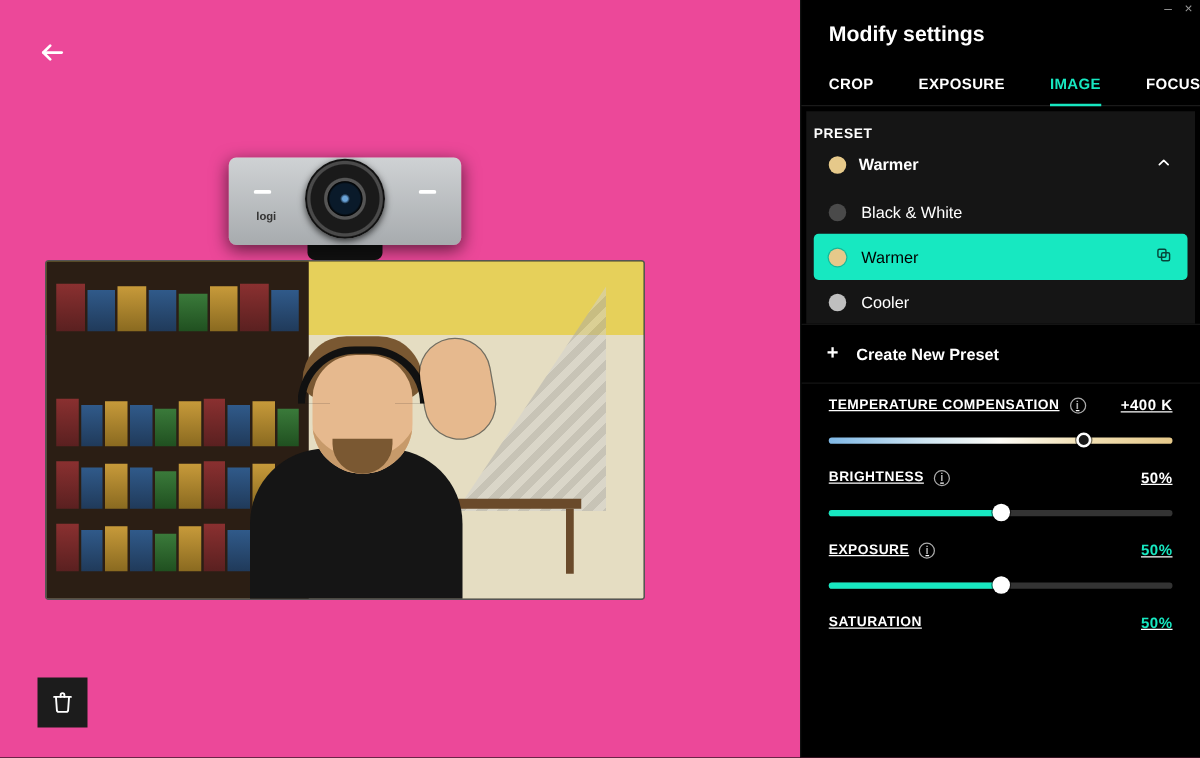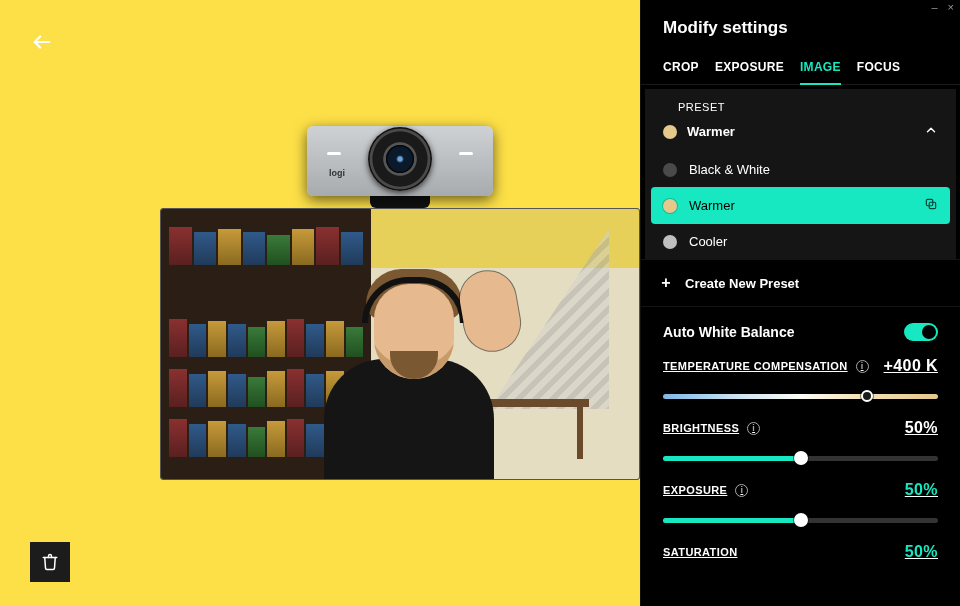--- a/index.html
+++ b/index.html
@@ -1,20 +1,20 @@
 <!DOCTYPE html>
 <html><head>
 <meta charset="utf-8">
 <style>
   * { box-sizing: border-box; margin: 0; padding: 0; font-family: -apple-system, BlinkMacSystemFont, "Segoe UI", Arial, sans-serif; }
   html, body { width: 960px; height: 606px; background: #0a0a0a; color: #fff; overflow: hidden; }
   .app { display: flex; width: 100%; height: 100%; position: relative; }
 
   
-  .preview-pane { flex: 1 1 auto; position: relative; background:#fde047; display:flex; align-items:center; justify-content:flex-end; }
+  .preview-pane { flex: 1 1 auto; position: relative; background:#ec4899; display:flex; align-items:center; justify-content:flex-start;padding-left:36px; }
   .back-btn { position: absolute; top: 28px; left: 28px; width: 28px; height: 28px; display:flex; align-items:center; justify-content:center; cursor:pointer; }
   .back-btn svg { stroke:#fff; }
 
   .camera-stack { display:flex; flex-direction:column; align-items:center; }
   .webcam-body {
     width: 186px; height: 70px;
     background: linear-gradient(#cfd2d4,#a7abae);
     border-radius: 6px;
     position:relative;
     box-shadow: 0 4px 14px rgba(0,0,0,.6);
@@ -83,31 +83,31 @@
   
   .panel{
     width: 320px; height:100%; background:#000; color:#fff;
     display:flex; flex-direction:column;
     border-left:1px solid #111;
     overflow:hidden;
   }
   .win-controls{ height:16px; display:flex; justify-content:flex-end; gap:10px; padding:2px 6px 0 0; color:#999; font-size:11px; line-height:1;}
   .win-controls span{ cursor:pointer; }
   .panel h1{ font-size:17px; font-weight:700; padding: 2px 22px 14px; }
-  .tabs{ display:flex; gap:16px; padding:0 22px; border-bottom:1px solid rgba(255,255,255,.1);}
+  .tabs{ display:flex; gap:36px; padding:0 22px; border-bottom:1px solid rgba(255,255,255,.1);}
   .tab{ font-size:12px; font-weight:700; letter-spacing:.3px; padding:8px 0 10px; color:#fff; cursor:pointer; position:relative;}
   .tab.active{ color:#17e8c1; }
   .tab.active::after{ content:""; position:absolute; left:0; right:0; bottom:-1px; height:2px; background:#17e8c1; }
 
   .panel-scroll{ flex:1; overflow-y:auto; }
   .panel-scroll::-webkit-scrollbar{ width:6px }
   .panel-scroll::-webkit-scrollbar-thumb{ background:#333; border-radius:3px }
 
   .preset-block{ background:#151515; margin:4px 4px 0; }
-  .preset-header{ display:flex; align-items:center; padding:12px 33px 4px; font-size:11px; font-weight:400; letter-spacing:.5px; color:#fff; }
+  .preset-header{ display:flex; align-items:center; padding:12px 6px 4px; font-size:11px; font-weight:700; letter-spacing:.5px; color:#fff; }
   .preset-current{ display:flex; align-items:center; gap:10px; padding:6px 18px 12px; font-size:13px; font-weight:600; }
   .swatch{ width:14px; height:14px; border-radius:50%; flex:none; }
   .chev{ margin-left:auto; }
 
   .preset-option{ display:flex; align-items:center; gap:12px; padding:10px 18px; font-size:13px; cursor:pointer; }
   .preset-option.selected{ background:#17e8c1; color:#000; margin:0 6px; border-radius:4px; padding:10px 12px; }
   .preset-option.selected .swatch{ box-shadow:0 0 0 1px rgba(0,0,0,.2) }
   .copy-icon{ margin-left:auto; opacity:.7; }
 
   .create-row{ display:flex; align-items:center; gap:12px; padding:14px 18px; font-size:13px; font-weight:600; border-top:1px solid rgba(255,255,255,.08); border-bottom:1px solid rgba(255,255,255,.08); background:#000; cursor:pointer;}
@@ -115,21 +115,21 @@
 
   .section{ padding:16px 22px 6px; }
   .row{ display:flex; align-items:center; }
   .row-label{ font-size:14px; font-weight:700; flex:1; }
   .toggle{ width:34px; height:18px; background:#17e8c1; border-radius:9px; position:relative; cursor:pointer;}
   .toggle::after{ content:""; position:absolute; right:2px; top:2px; width:14px; height:14px; background:#000; border-radius:50%; }
 
   .control{ padding:10px 22px 4px;text-decoration:underline; }
   .ctl-head{ display:flex; align-items:center; font-size:11px; font-weight:700; letter-spacing:.4px; }
   .ctl-head .info{ width:13px; height:13px; margin-left:8px; border:1.4px solid #aaa; border-radius:50%; font-size:9px; line-height:11px; text-align:center; color:#aaa; cursor:pointer;}
-  .ctl-head .val{ margin-left:auto; font-size:16px; font-weight:700; }
+  .ctl-head .val{ margin-left:auto; font-size:12px; font-weight:700; }
   .ctl-head .val.teal{ color:#17e8c1; }
 
   .slider{ position:relative; height:18px; margin-top:12px; }
   .track{ position:absolute; left:0; right:0; top:7px; height:5px; border-radius:3px; background:#333; }
   .track.gradient{ background:linear-gradient(90deg,#7fb8e6 0%, #cfe5f2 28%, #fdfcf6 50%, #f2e2b8 72%, #e6c98a 100%); }
   .track-fill{ position:absolute; left:0; top:7px; height:5px; border-radius:3px; background:#17e8c1; }
   .thumb{ position:absolute; top:2px; width:14px; height:14px; border-radius:50%; background:#fff; transform:translateX(-50%); cursor:grab; box-shadow:0 0 0 1px rgba(0,0,0,.5);}
   .thumb.dark{ background:#1a1a1a; border:2px solid #fff; width:12px; height:12px; top:3px;}
 
 </style>
@@ -271,26 +271,20 @@
           <span class="swatch" style="background:#bfbfbf"></span>
           <span>Cooler</span>
         </div>
       </div>
 
       <div class="create-row">
         <span class="plus">+</span>
         <span>Create New Preset</span>
       </div>
 
-      <div class="section">
-        <div class="row">
-          <div class="row-label">Auto White Balance</div>
-          <div class="toggle"></div>
-        </div>
-      </div>
 
       <div class="control">
         <div class="ctl-head">
           <span>TEMPERATURE COMPENSATION</span>
           <span class="info">i</span>
           <span class="val">+400 K</span>
         </div>
         <div class="slider">
           <div class="track gradient"></div>
           <div class="thumb dark" style="left:74%"></div>

